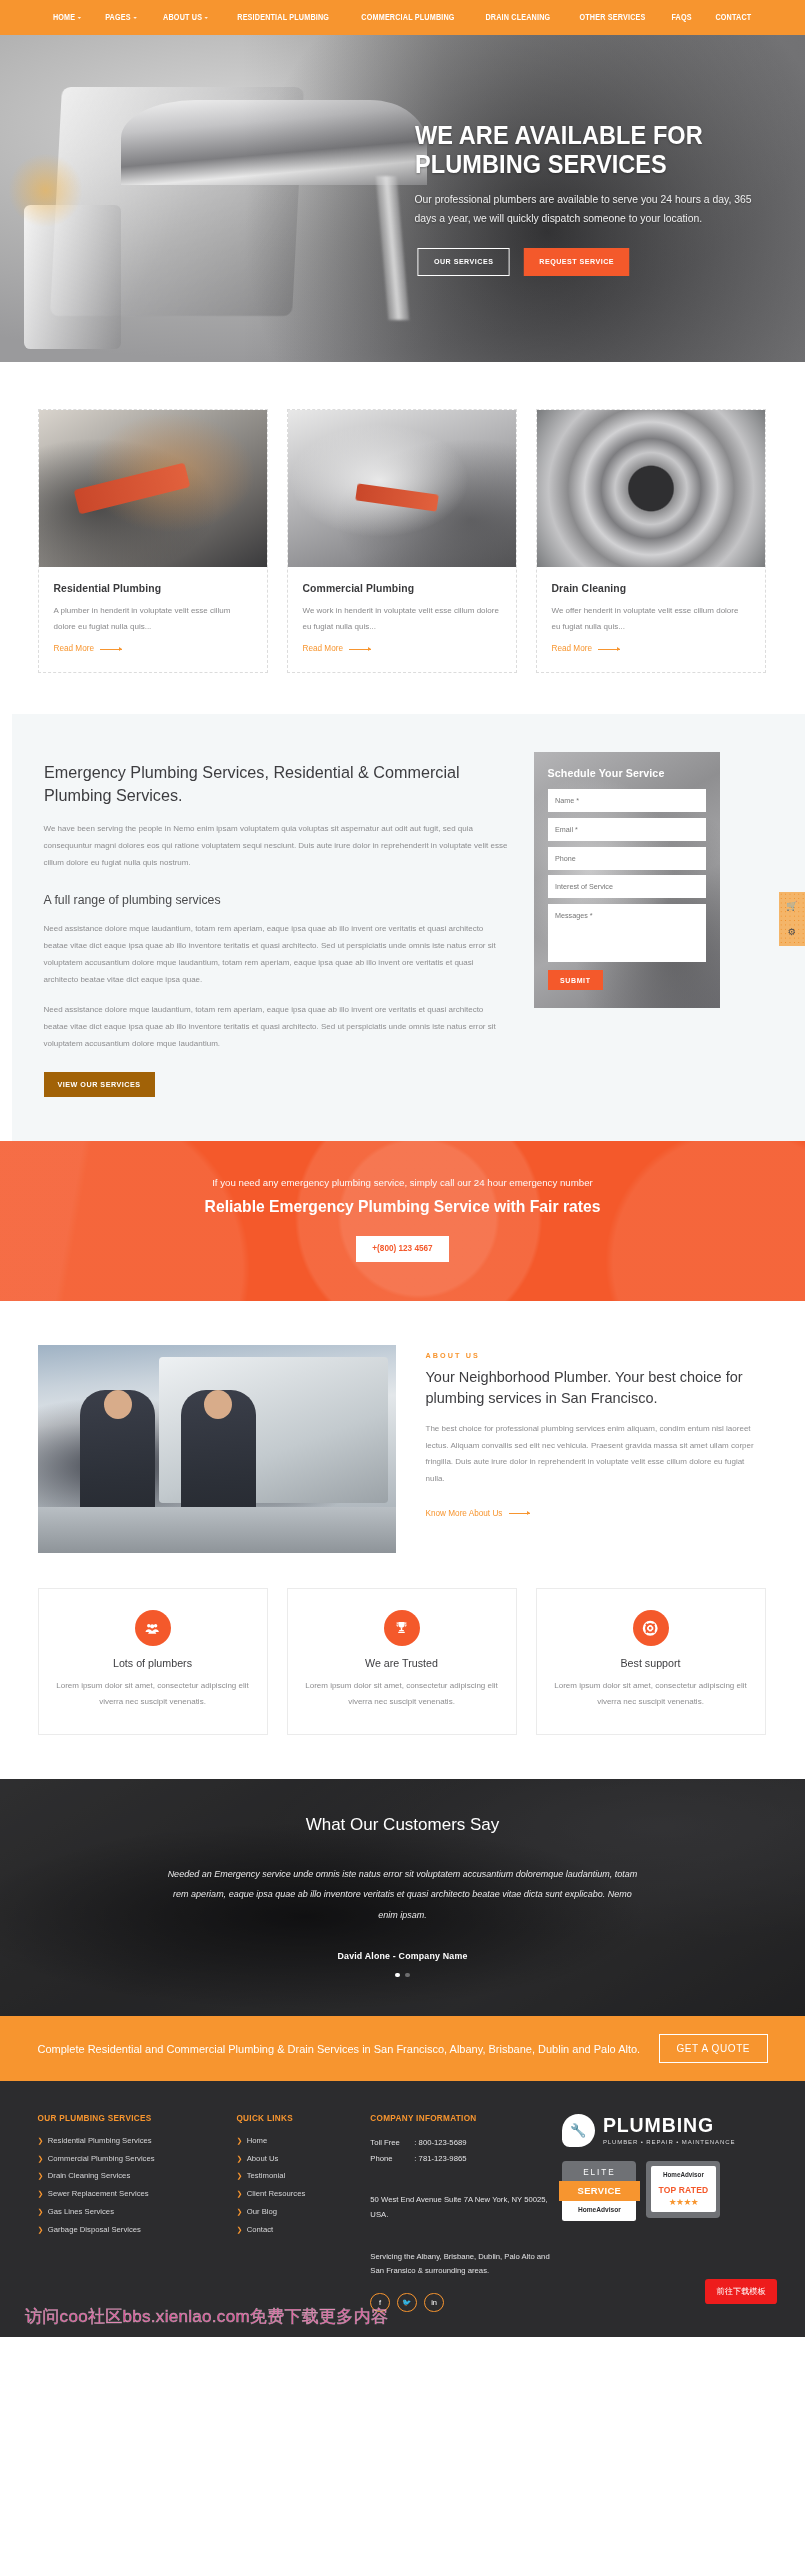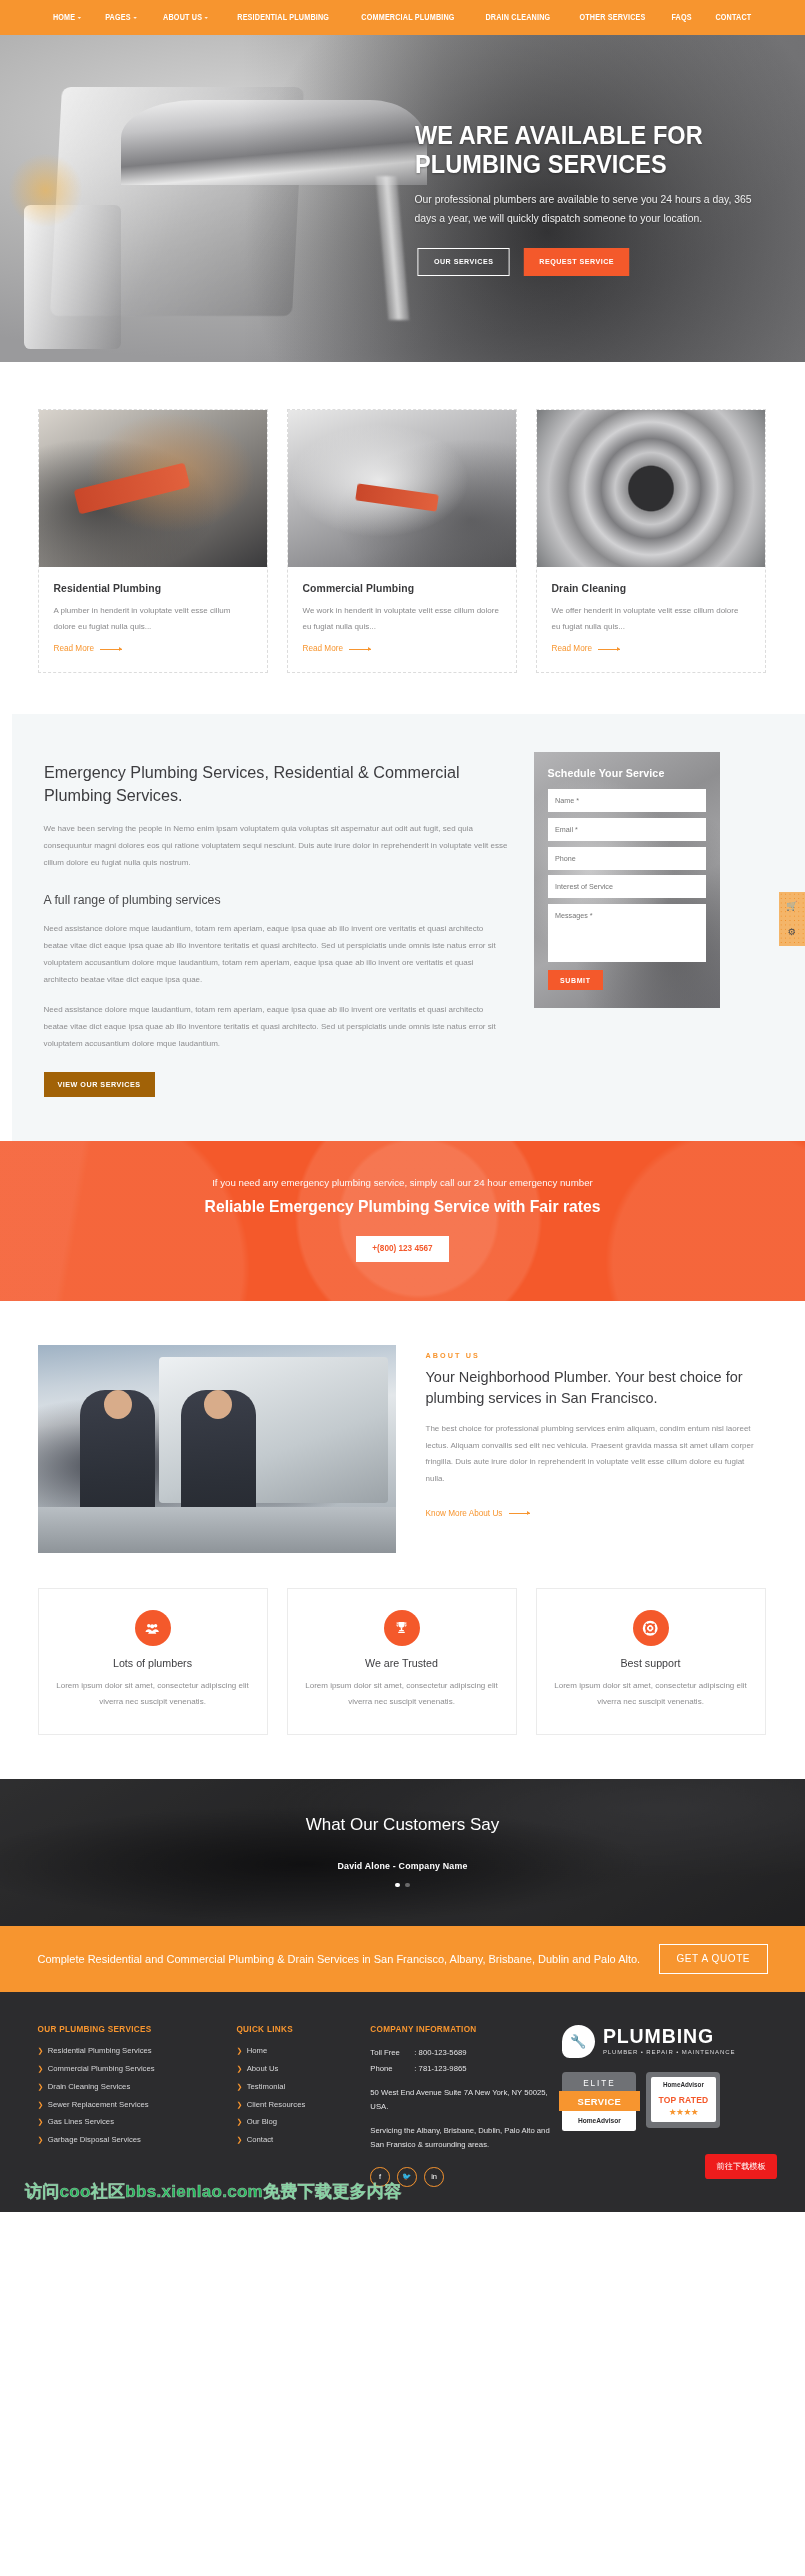--- a/index.html
+++ b/index.html
@@ -419,21 +419,21 @@
   }
   .flink {
     color: #d6d6d8; font-size: 7.7px;
     display: flex; align-items: center; gap: 4.4px;
     margin-bottom: 8.8px; cursor: pointer;
   }
   .chev { color: #f7952f; font-size: 7px; line-height: 1; }
   .finfo { color: #e2e2e4; font-size: 7.7px; line-height: 1.85; }
   .finfo-row { display: flex; margin-bottom: 1.9px; }
   .finfo-lbl { width: 44px; }
-  .finfo-block { margin-top: 9px; line-height: 1.9; }
+  .finfo-block { margin-top: 27px; line-height: 1.9; }
   .socials { margin-top: 14px; display: flex; gap: 7.5px; }
   .soc {
     width: 19.5px; height: 19.5px; border-radius: 50%;
     border: 0.6px solid #f7952f; color: #fff;
     display: flex; align-items: center; justify-content: center;
     font-size: 7.5px; cursor: pointer;
   }
   .brand { display: flex; align-items: center; gap: 7.5px; }
   .brand-blob {
     width: 33px; height: 33px;
@@ -473,22 +473,22 @@
   .stars { color: #f7952f; font-size: 8.8px; margin-top: 1.9px; letter-spacing: -0.6px; }
   .red-btn {
     position: absolute; right: 28px; bottom: 33px;
     background: #ee1c1c; color: #fff;
     font-size: 8.2px; padding: 7px 11.3px; border-radius: 3.1px;
     cursor: pointer; z-index: 20;
   }
   .watermark {
     position: absolute;
     left: 25px; bottom: 8.8px;
-    font-size: 17px; font-weight: bold;
-    color: #22c55e;
+    font-size: 17px; font-weight: normal;
+    color: #ec4899;
     -webkit-text-stroke: 0.6px rgba(255,255,255,.5);
     letter-spacing: 0.3px;
     white-space: nowrap;
     z-index: 25;
     opacity: .92;
     margin-top: 48px;
   }
 </style>
 </head>
 <body>
@@ -678,20 +678,21 @@
           <path d="M5.6 5.6l3.4 3.4M18.4 5.6l-3.4 3.4M5.6 18.4l3.4-3.4M18.4 18.4l-3.4-3.4" stroke="#f4592b" stroke-width="2.4"></path>
         </svg>
       </div>
       <div class="feat-title">Best support</div>
       <div class="feat-text">Lorem ipsum dolor sit amet, consectetur adipiscing elit viverra nec suscipit venenatis.</div>
     </div>
   </section>
 
   <section class="testi">
     <h2 class="testi-h">What Our Customers Say</h2>
+    <p class="testi-q">Needed an Emergency service unde omnis iste natus error sit voluptatem accusantium doloremque laudantium, totam rem aperiam, eaque ipsa quae ab illo inventore veritatis et quasi architecto beatae vitae dicta sunt explicabo. Nemo enim ipsam.</p>
     <div class="testi-a">David Alone - Company Name</div>
     <div class="dots">
       <span class="dot on"></span>
       <span class="dot"></span>
     </div>
   </section>
 
   <section class="cta">
     <div class="cta-inner">
       <div class="cta-h">Complete Residential and Commercial Plumbing &amp; Drain Services in San Francisco, Albany, Brisbane, Dublin and Palo Alto.</div>

